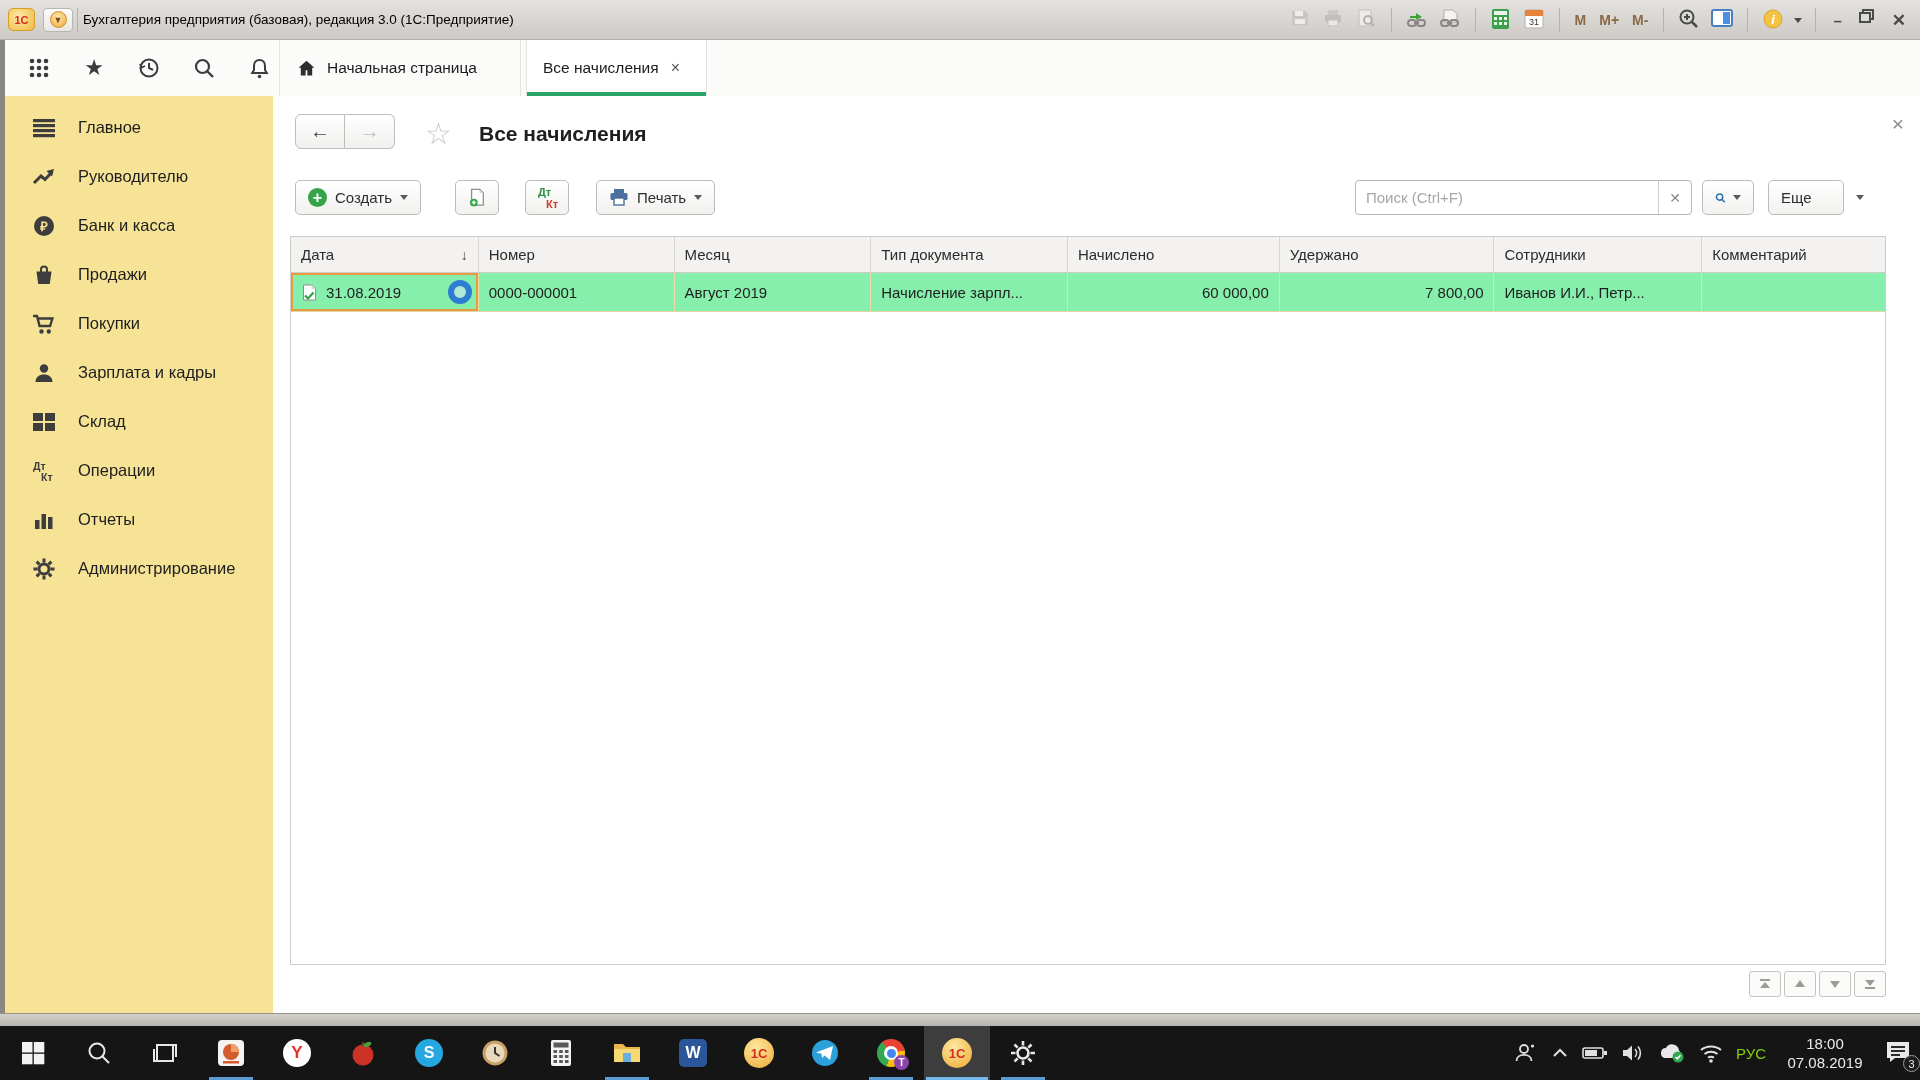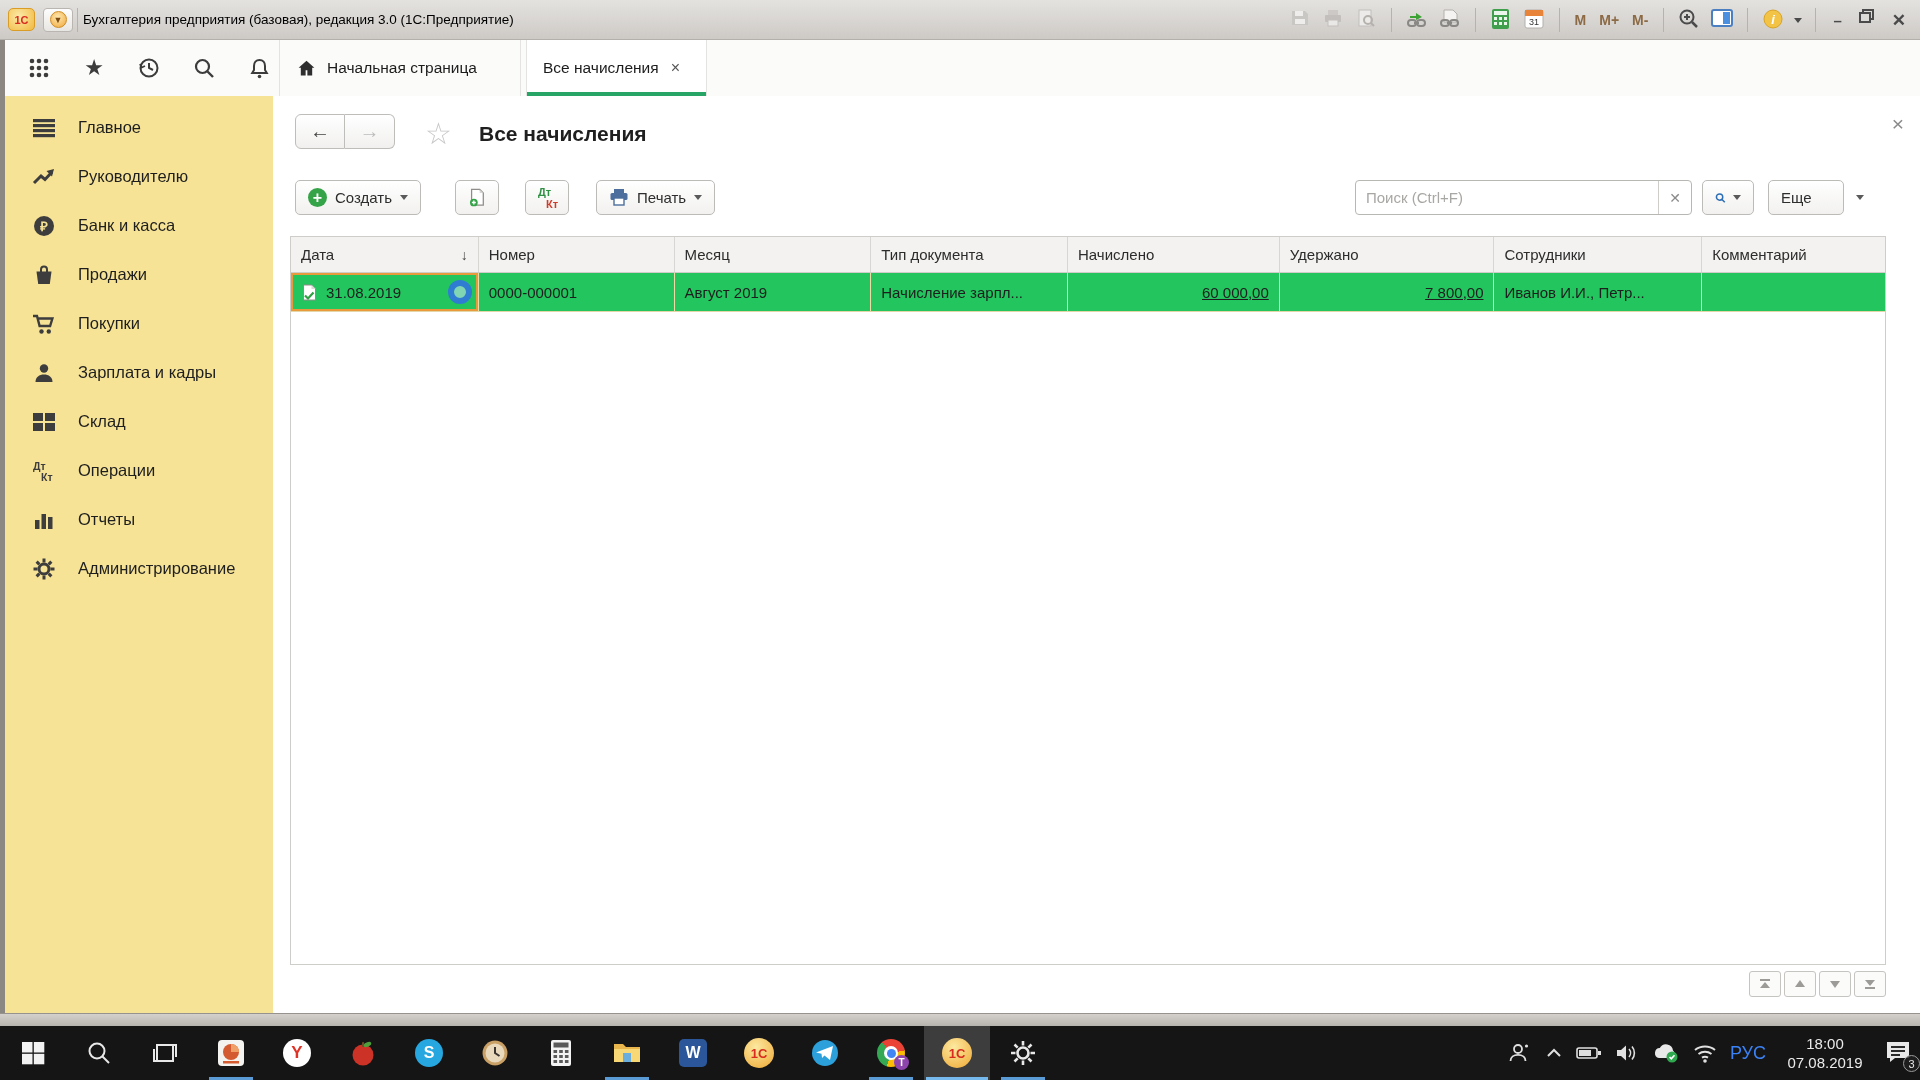--- a/index.html
+++ b/index.html
@@ -87,25 +87,25 @@
     color:#8a8a8a; font-size:14px; }
   .btn-q { left:1429px; width:52px; justify-content:center; gap:7px; }
   .btn-more { left:1495px; width:76px;gap:44px; }
 
   
   .tbl { position:absolute; left:17px; top:140px; width:1596px; }
   .thead { display:flex; height:37px; background:#f3f2f0; border:1px solid #cfcdca; }
   .th { border-right:1px solid #d8d6d3; font-size:15px; color:#2c2c2c; display:flex; align-items:center; padding:0 10px; }
   .th:last-child { border-right:none; }
   .sort-arrow { margin-left:auto; color:#444; font-size:14px; }
-  .trow { display:flex; height:39px; background:#22c55e; border-left:1px solid #cfcdca; border-right:1px solid #cfcdca;
+  .trow { display:flex; height:39px; background:#86efac; border-left:1px solid #cfcdca; border-right:1px solid #cfcdca;
     border-bottom:1px solid #e3d6a7; }
   .td { border-right:1px solid #ecdcA5; font-size:15px; color:#1e1e1e; display:flex; align-items:center; padding:0 10px; overflow:hidden; white-space:nowrap; }
   .td:last-child { border-right:none; }
-  .td.num { justify-content:flex-end;text-decoration:underline; }
+  .td.num { justify-content:flex-end; }
   .c0{width:188px}.c1{width:196px}.c2{width:197px}.c3{width:197px}.c4{width:212px}.c5{width:215px}.c6{width:208px}.c7{width:183px}
   .cell-date { position:relative; box-shadow:inset 0 0 0 2px #e89b3c; gap:8px; }
   .click-ring { position:absolute; right:6px; top:7px; width:24px; height:24px; border-radius:50%;
     border:6px solid #2f7cd3; background:rgba(205,228,250,.55); }
   .tbody { height:653px; background:#fff; border:1px solid #cfcdca; border-top:none; }
 
   
   .tnav { position:absolute; right:34px; top:875px; display:flex; gap:3px; }
   .tnav-btn { width:32px; height:26px; background:#fbfbfa; border:1px solid #c6c4c1; border-radius:3px;
     display:flex; align-items:center; justify-content:center; }
@@ -121,21 +121,21 @@
     color:#d92b1f; font-size:13px; }
   .chrome-ic { position:relative; width:28px; height:28px; border-radius:50%;
     background:conic-gradient(from -40deg, #ea4335 0 33%, #fbbc05 0 66%, #34a853 0 100%); }
   .chrome-ic::before { content:""; position:absolute; left:7px; top:7px; width:14px; height:14px; border-radius:50%;
     background:#fff; }
   .chrome-ic::after { content:""; position:absolute; left:9.5px; top:9.5px; width:9px; height:9px; border-radius:50%;
     background:#4285f4; }
   .chrome-badge { position:absolute; right:-4px; bottom:-3px; width:15px; height:15px; border-radius:50%;
     background:#8e44ad; color:#fff; font-size:10px; font-weight:bold; display:flex; align-items:center; justify-content:center; }
   .tray { position:absolute; right:6px; top:0; height:54px; display:flex; align-items:center; gap:13px; }
-  .tray-txt { color:#3b82f6; font-size:18px; }
+  .tray-txt { color:#84cc16; font-size:15px; }
   .tray-clock { color:#eaeaea; font-size:15px; text-align:center; line-height:1.3; min-width:92px; }
   .notif-wrap { position:relative; width:30px; height:30px; }
   .notif-badge { position:absolute; right:-6px; bottom:-4px; width:17px; height:17px; border-radius:50%;
     border:1px solid #9a9a9a; background:rgba(30,30,30,.85); color:#e8e8e8; font-size:11px;
     display:flex; align-items:center; justify-content:center; }
 </style>
 </head>
 <body>
 
 <div class="screen">

